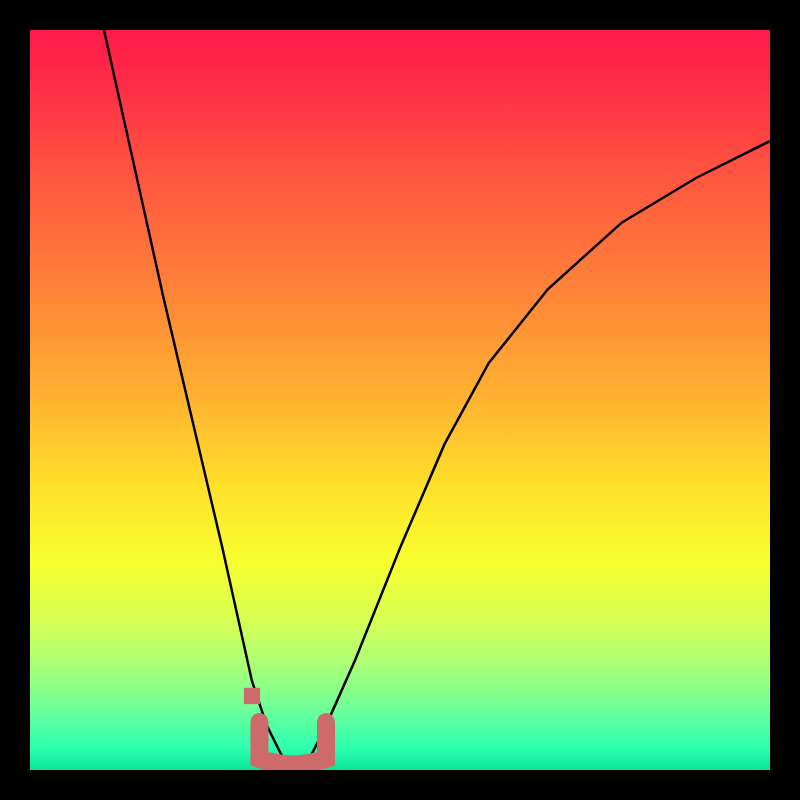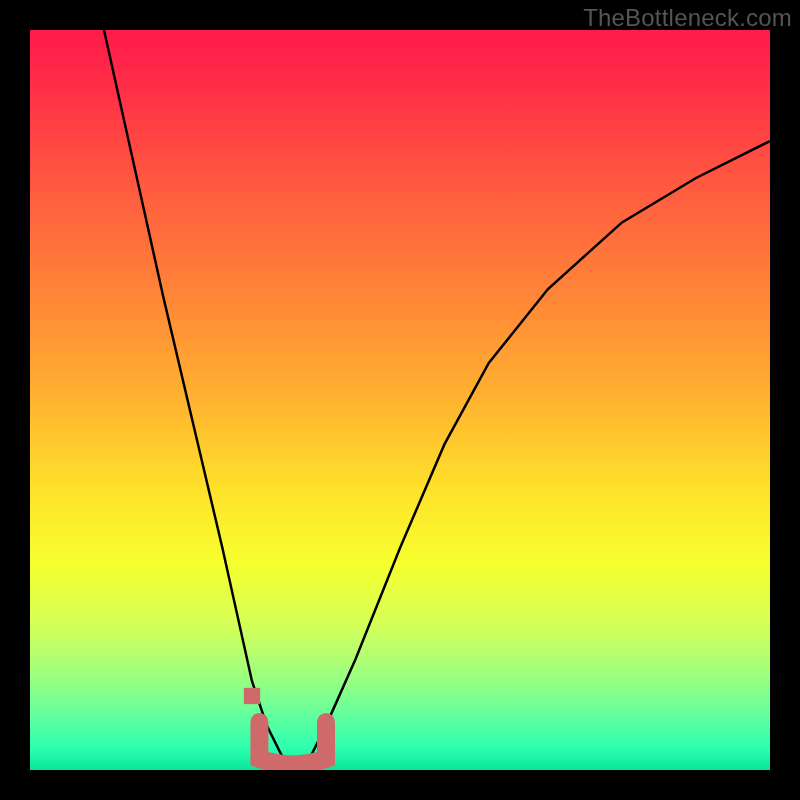--- a/index.html
+++ b/index.html
@@ -53,21 +53,20 @@
     stroke-width: 18;
     stroke-linecap: round;
     fill: none;
   }
 </style>
 </head>
 <body>
 
 <div class="frame">
 
-  <div class="watermark">TheBottleneck.com</div>
 
   <div class="plot-area">
 
     <svg class="gradient-bg" viewBox="0 0 100 100" preserveAspectRatio="none" width="740" height="740">
       <defs>
         <linearGradient id="bgGrad" x1="0" y1="0" x2="0" y2="1">
             <stop offset="0%" stop-color="#ff1a4b"></stop>
             <stop offset="8%" stop-color="#ff2f47"></stop>
             <stop offset="20%" stop-color="#ff5740"></stop>
             <stop offset="35%" stop-color="#ff8338"></stop>

